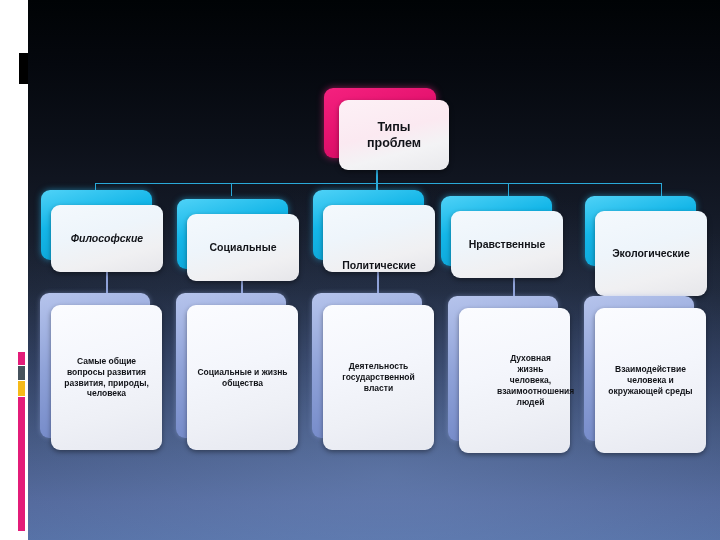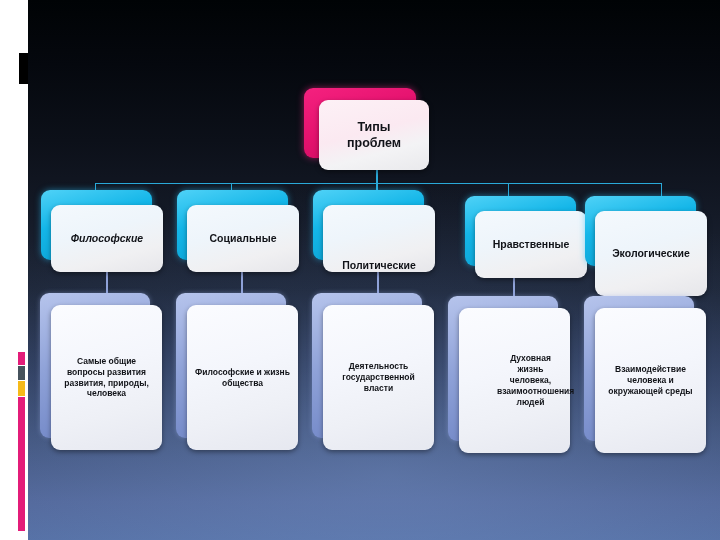--- a/index.html
+++ b/index.html
@@ -160,52 +160,52 @@
   <div class="conn" style="left:376px; top:183px; width:2px; height:13px; background:#2aa9d8;"></div>
   <div class="conn" style="left:508px; top:183px; width:1px; height:17px; background:#2aa9d8;"></div>
   <div class="conn" style="left:661px; top:183px; width:1px; height:17px; background:#2aa9d8;"></div>
 
   <div class="conn" style="left:106px; top:272px; width:2px; height:22px; background:#8fa2d8;"></div>
   <div class="conn" style="left:241px; top:272px; width:2px; height:22px; background:#8fa2d8;"></div>
   <div class="conn" style="left:377px; top:272px; width:2px; height:22px; background:#8fa2d8;"></div>
   <div class="conn" style="left:513px; top:277px; width:2px; height:20px; background:#8fa2d8;"></div>
   <div class="conn" style="left:648px; top:277px; width:2px; height:20px; background:#8fa2d8;"></div>
 
-  <div class="node" style="left:304px; top:88px; width:125px; height:76px;">
+  <div class="node" style="left:324px; top:88px; width:125px; height:76px;">
     <div class="back root-back" style="width:112px; height:70px;"></div>
     <div class="front root-front" style="left:15px; top:12px; width:110px; height:70px;">
       <span class="label">
           <span style="display:block">Типы</span>
           <span style="display:block">проблем</span>
         </span>
     </div>
   </div>
 
   <div class="node" style="left:41px; top:190px; width:122px; height:82px;font-style:italic;">
     <div class="back l2-back" style="width:111px; height:70px;"></div>
     <div class="front l2-front" style="left:10px; top:15px; width:112px; height:67px;">
       <span class="label">Философские</span>
     </div>
   </div>
 
-  <div class="node" style="left:177px; top:190px; width:122px; height:82px;">
+  <div class="node" style="left:177px; top:199px; width:122px; height:82px;">
     <div class="back l2-back" style="width:111px; height:70px;"></div>
     <div class="front l2-front" style="left:10px; top:15px; width:112px; height:67px;">
       <span class="label">Социальные</span>
     </div>
   </div>
 
   <div class="node" style="left:313px; top:190px; width:122px; height:82px;">
     <div class="back l2-back" style="width:111px; height:70px;"></div>
     <div class="front l2-front" style="left:10px; top:15px; width:112px; height:67px;align-items:flex-end;">
       <span class="label">Политические</span>
     </div>
   </div>
 
-  <div class="node" style="left:465px; top:196px; width:122px; height:82px;">
+  <div class="node" style="left:441px; top:196px; width:122px; height:82px;">
     <div class="back l2-back" style="width:111px; height:70px;"></div>
     <div class="front l2-front" style="left:10px; top:15px; width:112px; height:67px;">
       <span class="label">Нравственные</span>
     </div>
   </div>
 
   <div class="node" style="left:585px; top:196px; width:122px; height:82px;">
     <div class="back l2-back" style="width:111px; height:70px;"></div>
     <div class="front l2-front" style="left:10px; top:15px; width:112px; height:85px;">
       <span class="label">Экологические</span>
@@ -215,21 +215,21 @@
   <div class="node" style="left:40px; top:293px; width:123px; height:157px;">
     <div class="back l3-back" style="width:110px; height:145px;"></div>
     <div class="front l3-front" style="left:11px; top:12px; width:111px; height:145px;">
       <span class="label">Самые общие вопросы развития развития, природы, человека</span>
     </div>
   </div>
 
   <div class="node" style="left:176px; top:293px; width:123px; height:157px;">
     <div class="back l3-back" style="width:110px; height:145px;"></div>
     <div class="front l3-front" style="left:11px; top:12px; width:111px; height:145px;">
-      <span class="label">Философские и жизнь общества</span>
+      <span class="label">Социальные и жизнь общества</span>
     </div>
   </div>
 
   <div class="node" style="left:312px; top:293px; width:123px; height:157px;">
     <div class="back l3-back" style="width:110px; height:145px;"></div>
     <div class="front l3-front" style="left:11px; top:12px; width:111px; height:145px;">
       <span class="label">Деятельность государственной власти</span>
     </div>
   </div>
 

